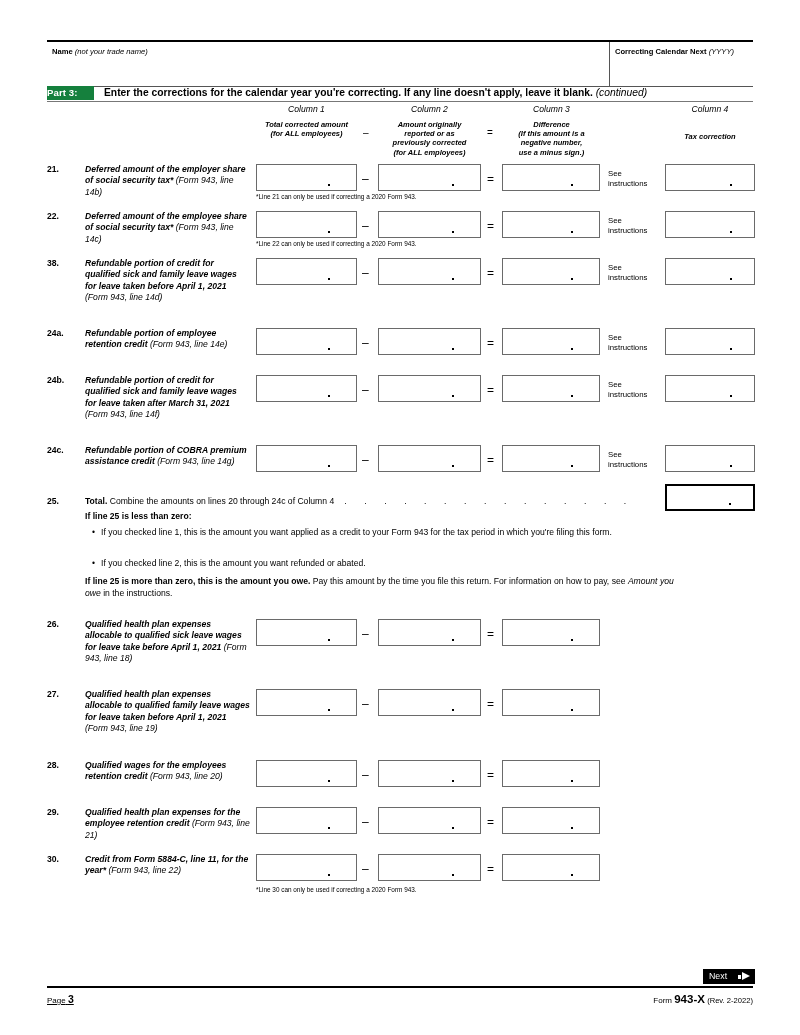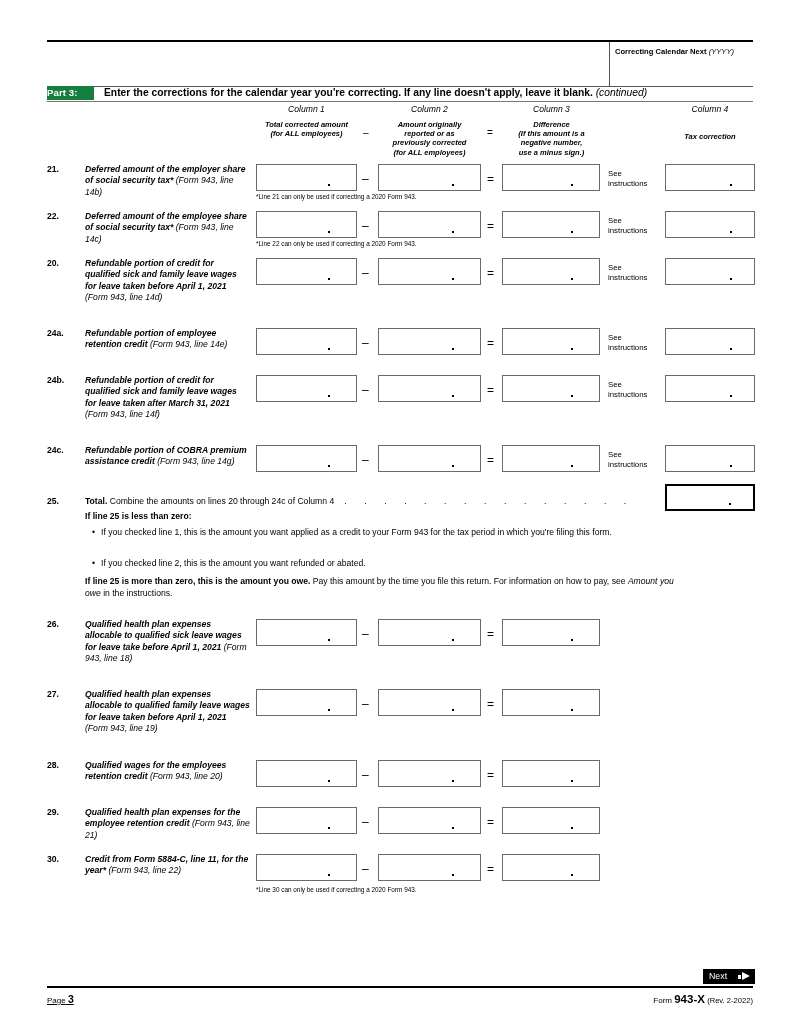--- a/index.html
+++ b/index.html
@@ -84,20 +84,23 @@
   .formlbl{position:absolute;right:47px;top:993px;font-size:8px;text-align:right;white-space:nowrap;}
   .formlbl b{font-size:11.5px;font-weight:bold;}
   .formlbl i{font-style:normal;font-size:7.6px;}
 </style>
 </head>
 <body>
 
 <div class="page">
 
   <div class="idhdr">
+    <div class="cell name">
+      <div class="lbl"><span>Name</span> <i>(not your trade name)</i></div>
+    </div>
     <div class="cell yr">
       <div class="lbl"><span>Correcting Calendar Next</span> <i>(YYYY)</i></div>
     </div>
   </div>
 
   <div class="partbar">
     <div class="partchip">Part 3:</div>
     <div class="parttxt"><span>Enter the corrections for the calendar year you're correcting. If any line doesn't apply, leave it blank.</span> <span class="cont">(continued)</span></div>
   </div>
 
@@ -165,21 +168,21 @@
       </div>
     <div class="seeins" style="top:5px;white-space:pre-line;">See
 instructions</div>
     <div class="box b4">
         <span class="dot"></span>
       </div>
     <div class="foot" style="left:256px;top:29px;">*Line 22 can only be used if correcting a 2020 Form 943.</div>
   </div>
 
   <div class="row" style="top:258px;">
-    <div class="num">20.</div>
+    <div class="num">38.</div>
     <div class="desc"><span>Refundable portion of credit for qualified sick and family leave wages for leave taken before April 1, 2021</span><span class="n"> (Form 943, line 14d)</span></div>
     <div class="box b1">
         <span class="dot"></span>
       </div>
     <div class="op minus" style="top:9px;">–</div>
     <div class="box b2">
         <span class="dot"></span>
       </div>
     <div class="op equals" style="top:9px;">=</div>
     <div class="box b3">

